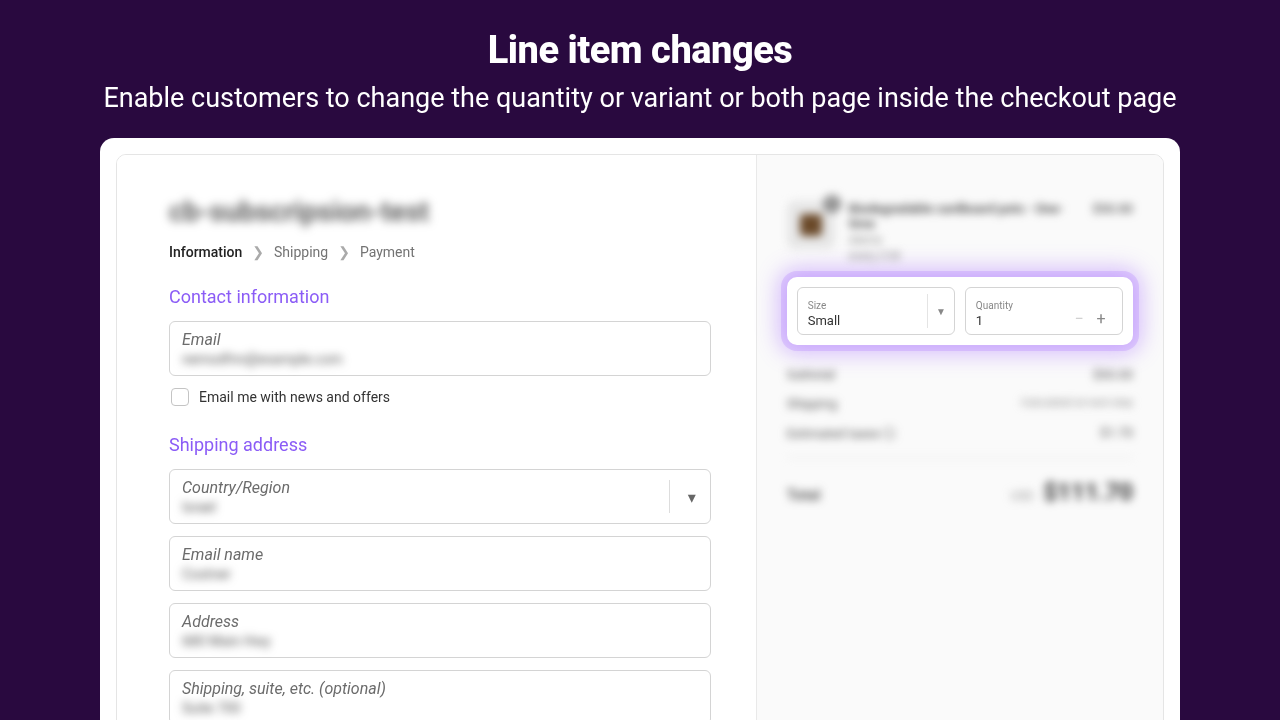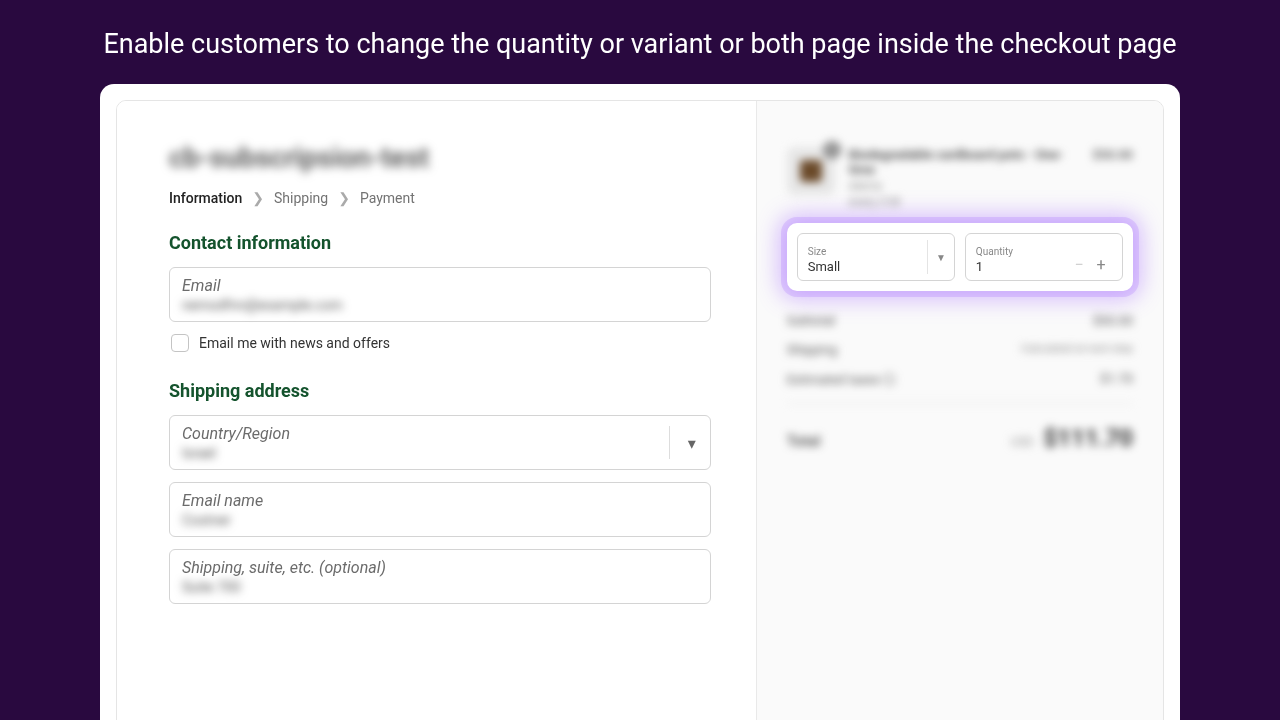--- a/index.html
+++ b/index.html
@@ -49,21 +49,21 @@
   .crumbs {
     display: flex;
     align-items: center;
     gap: 10px;
     margin-bottom: 26px;
     font-size: 14px;
     color: #737373;
   }
   .crumbs .active { color: #222; font-weight: 500; }
   .crumbs .chev { color: #aaa; }
-  h2.section { font-size: 18px; font-weight: 700; color: #14532d; margin-bottom: 14px; }
+  h2.section { font-size: 18px; font-weight: 400; color: #8b5cf6; margin-bottom: 14px; }
   .field {
     border: 1px solid #d4d4d4;
     border-radius: 6px;
     padding: 8px 12px 8px 12px;
     margin-bottom: 12px;
     background: #fff;
   }
   .field-label { font-size: 16px; color: #6b6b6b; font-style: italic; }
   .field-value {
     font-size: 14px;
@@ -158,20 +158,21 @@
     filter: blur(4px);
   }
   .total-row .tot-label { font-size: 15px; font-weight: 500; color: #444; }
   .total-row .tot-val { font-size: 24px; font-weight: 700; color: #333; }
   .total-row .currency { font-size: 12px; color: #999; margin-right: 6px; }
 </style>
 </head>
 <body>
 
 <div class="hero">
+  <h1>Line item changes</h1>
   <p>Enable customers to change the quantity or variant or both page inside the checkout page</p>
 </div>
 
 <div class="canvas">
   <div class="panel">
 
     <div class="left">
       <div class="store-name">cb-subscripsion-test</div>
       <div class="crumbs">
         <span class="active">Information</span>
@@ -198,20 +199,24 @@
         <div class="divider"></div>
         <div class="caret">▾</div>
       </div>
       <div class="row2">
         <div class="field">
           <div class="field-label">Email name</div>
           <div class="field-value">Costner</div>
         </div>
       </div>
       <div class="field">
+        <div class="field-label">Address</div>
+        <div class="field-value">680 Main Hwy</div>
+      </div>
+      <div class="field">
         <div class="field-label">Shipping, suite, etc. (optional)</div>
         <div class="field-value">Suite 700</div>
       </div>
     </div>
 
     <div class="right">
       <div class="product-row">
         <div class="thumb">
           <div class="logo"></div>
           <div class="badge">1</div>

